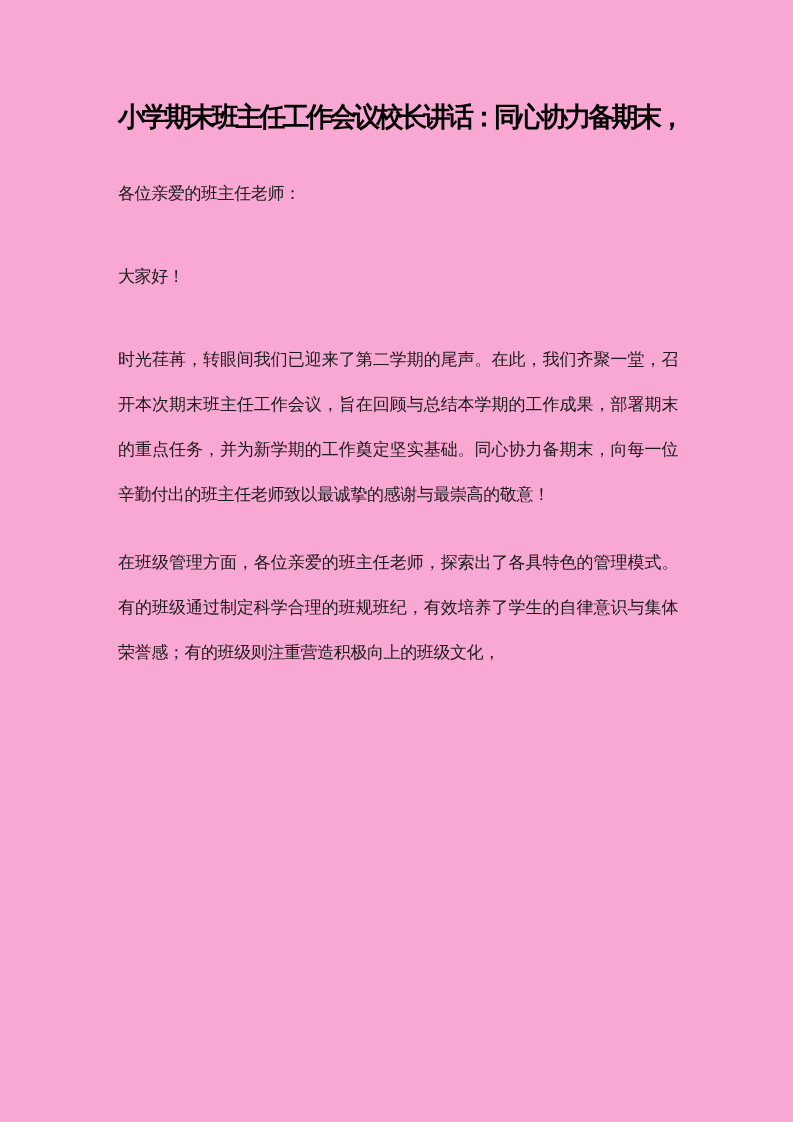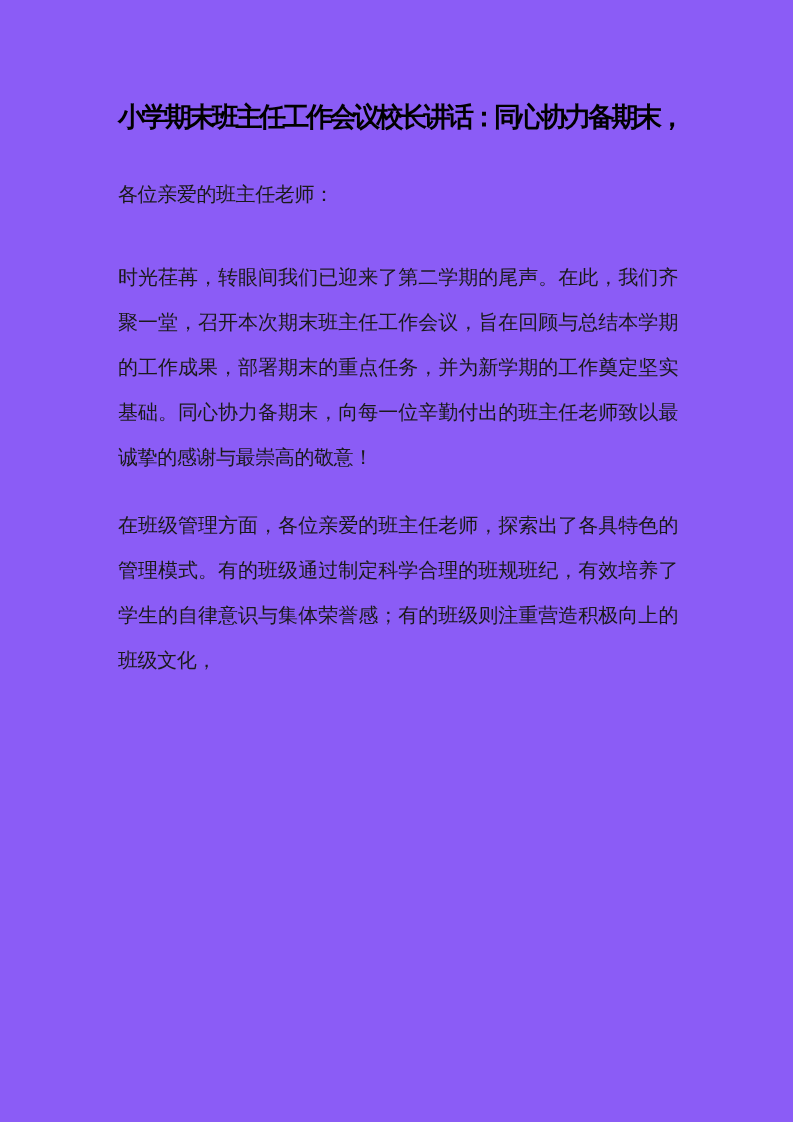--- a/index.html
+++ b/index.html
@@ -4,21 +4,21 @@
 <style>
   html, body {
     margin: 0;
     padding: 0;
     background: #ffffff;
   }
   .page {
     position: relative;
     width: 793px;
     height: 1122px;
-    background: #8b5cf6;
+    background: #f9a8d4;
     overflow: hidden;
     font-family: "Liberation Serif", "DejaVu Serif", serif;
     color: #161616;
   }
   .content {
     position: absolute;
     left: 118px;
     top: 0;
     width: 560px;
   }
@@ -28,45 +28,47 @@
     font-weight: bold;
     color: #000000;
     font-size: 27px;
     line-height: 47px;
     letter-spacing: -3.5px;
   }
   .doc-title .t-line {
     white-space: nowrap;
   }
   .para {
-    font-size: 20px;
+    font-size: 17px;
     line-height: 45px;
     letter-spacing: -0.4px;
     text-align: justify;
     text-justify: inter-ideograph;
     color: #1a1a1a;
+    font-family: Liberation Mono, monospace;
   }
   .p1 { margin-top: 31px; }
   .p2 { margin-top: 38px; }
   .p3 { margin-top: 38px; }
   .p4 { margin-top: 27px; }
   .p5 { margin-top: 23px; }
 </style>
 </head>
 <body>
 
 <div class="page">
   <div class="content">
 
     <div class="doc-title">
       <div class="t-line">小学期末班主任工作会议校长讲话：同心协力备期末，</div>
     </div>
 
     <div class="para p1">各位亲爱的班主任老师：</div>
 
+    <div class="para p2">大家好！</div>
 
     <div class="para p3">时光荏苒，转眼间我们已迎来了第二学期的尾声。在此，我们齐聚一堂，召开本次期末班主任工作会议，旨在回顾与总结本学期的工作成果，部署期末的重点任务，并为新学期的工作奠定坚实基础。同心协力备期末，向每一位辛勤付出的班主任老师致以最诚挚的感谢与最崇高的敬意！</div>
 
 
     <div class="para p5">在班级管理方面，各位亲爱的班主任老师，探索出了各具特色的管理模式。有的班级通过制定科学合理的班规班纪，有效培养了学生的自律意识与集体荣誉感；有的班级则注重营造积极向上的班级文化，</div>
 
   </div>
 </div>
 
 </body></html>

